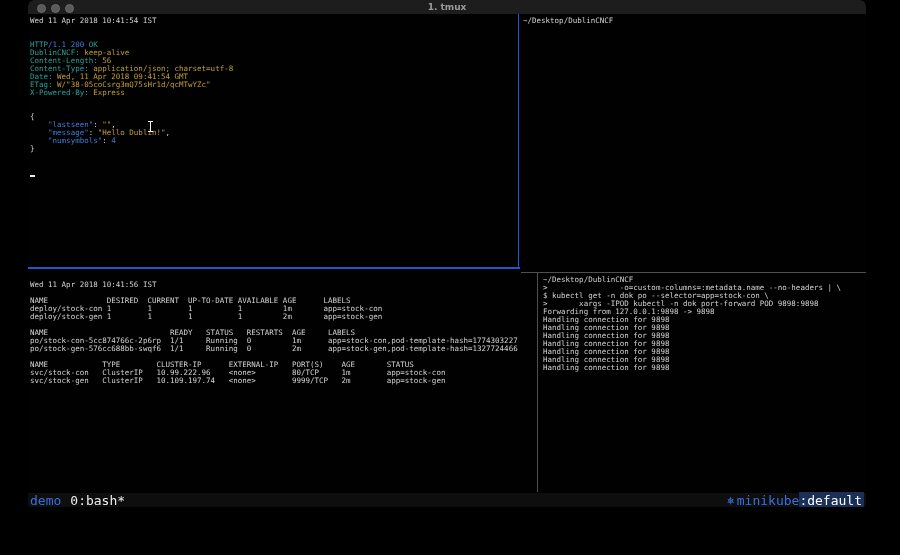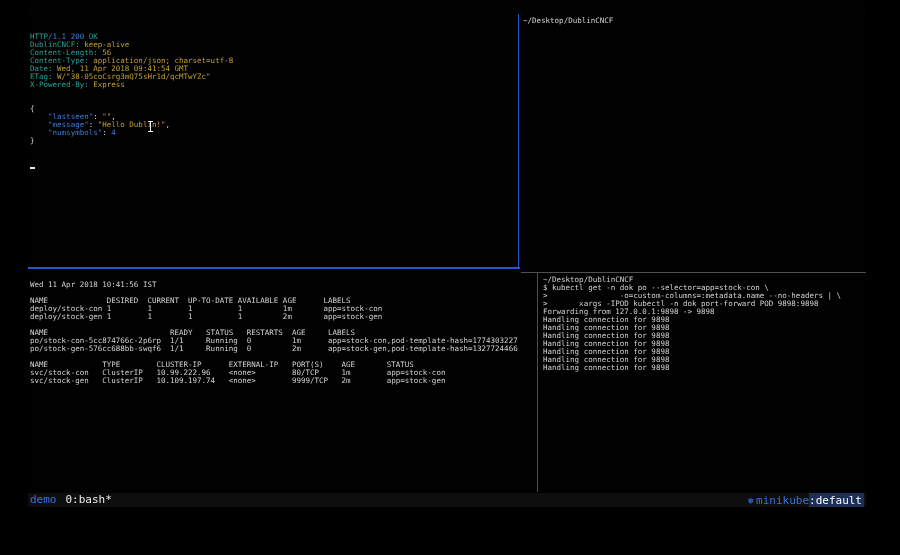--- a/index.html
+++ b/index.html
@@ -22,41 +22,50 @@
   .cursor{display:inline-block;width:5px;height:6px;border-bottom:2px solid #ececec}
   #pane-tl{left:2px;top:3px;width:486px;height:248px}
   #pane-tr{left:495px;top:3px;width:341px;height:248px}
   #pane-bl{left:2px;top:267px;width:505px;height:218px}
   #pane-br{left:515px;top:262px;width:321px;height:213px}
   .vb-active{position:absolute;left:490px;top:0;width:1px;height:254px;background:var(--border-active)}
   .hb-active{position:absolute;left:0;top:253px;width:492px;height:2px;background:var(--border-active)}
   .hb-idle{position:absolute;left:493px;top:258px;right:0;height:1px;background:var(--border)}
   .vb-idle{position:absolute;left:509px;top:259px;width:1px;bottom:1px;background:var(--border)}
   .statusbar{position:absolute;left:0;right:0;bottom:0;height:14px;background:var(--status-bg);
-             display:flex;align-items:flex-start;font-size:11px;padding:0 2px;box-sizing:border-box}
+             display:flex;align-items:center;font-size:13px;padding:0 2px;box-sizing:border-box}
   .sess{color:var(--status-blue);margin-right:9px}
   .wtab{color:#ededed;font-weight:normal}
   .spacer{flex:1}
   .kube{display:flex;align-items:center}
   .kicon{color:var(--status-blue);margin-right:2px}
   .kctx{color:var(--status-blue)}
   .kns{color:#ffffff;background:var(--kube-bg);padding:1px 2px 1px 0}
   .ibeam{position:absolute;left:117px;top:104px;width:7px;height:11px}
   .ibeam::before{content:'';position:absolute;left:3px;top:1px;height:9px;width:1px;background:#f5f5f5}
   .ibeam::after{content:'';position:absolute;left:1px;width:5px;top:0;height:1px;background:#f5f5f5;
                 box-shadow:0 10px 0 #f5f5f5}
 </style>
 </head>
 <body>
 
 <div class="window">
+  <div class="titlebar">
+    <div class="lights">
+      <div class="light"></div>
+      <div class="light"></div>
+      <div class="light"></div>
+    </div>
+    <div class="wtitle">1. tmux</div>
+  </div>
 
   <div class="term">
     <div class="pane" id="pane-tl">
       <div class="ibeam"></div>
+    <div class="tl"><span class="c-fg">Wed 11 Apr 2018 10:41:54 IST</span></div>
         <div class="tl">&nbsp;</div>
         <div class="tl">&nbsp;</div>
         <div class="tl"><span class="c-cyan">HTTP</span><span class="c-blue">/1.1 200 </span><span class="c-cyan">OK</span></div>
         <div class="tl"><span class="c-cyan">DublinCNCF:</span><span class="c-yellow"> keep-alive</span></div>
         <div class="tl"><span class="c-cyan">Content-Length:</span><span class="c-yellow"> 56</span></div>
         <div class="tl"><span class="c-cyan">Content-Type:</span><span class="c-yellow"> application/json; charset=utf-8</span></div>
         <div class="tl"><span class="c-cyan">Date:</span><span class="c-yellow"> Wed, 11 Apr 2018 09:41:54 GMT</span></div>
         <div class="tl"><span class="c-cyan">ETag:</span><span class="c-yellow"> W/"38-05coCsrg3mQ75sHr1d/qcMTwYZc"</span></div>
         <div class="tl"><span class="c-cyan">X-Powered-By:</span><span class="c-yellow"> Express</span></div>
         <div class="tl">&nbsp;</div>
@@ -83,22 +92,22 @@
         <div class="tl"><span class="c-fg">NAME                           READY   STATUS   RESTARTS  AGE     LABELS</span></div>
         <div class="tl"><span class="c-fg">po/stock-con-5cc874766c-2p6rp  1/1     Running  0         1m      app=stock-con,pod-template-hash=1774303227</span></div>
         <div class="tl"><span class="c-fg">po/stock-gen-576cc688bb-swqf6  1/1     Running  0         2m      app=stock-gen,pod-template-hash=1327724466</span></div>
         <div class="tl">&nbsp;</div>
         <div class="tl"><span class="c-fg">NAME            TYPE        CLUSTER-IP      EXTERNAL-IP   PORT(S)    AGE       STATUS</span></div>
         <div class="tl"><span class="c-fg">svc/stock-con   ClusterIP   10.99.222.96    &lt;none&gt;        80/TCP     1m        app=stock-con</span></div>
         <div class="tl"><span class="c-fg">svc/stock-gen   ClusterIP   10.109.197.74   &lt;none&gt;        9999/TCP   2m        app=stock-gen</span></div>
       </div>
     <div class="pane" id="pane-br">
         <div class="tl"><span class="c-fg">~/Desktop/DublinCNCF</span></div>
+        <div class="tl"><span class="c-fg">&gt;                -o=custom-columns=:metadata.name --no-headers | \</span></div>
         <div class="tl"><span class="c-fg">$ kubectl get -n dok po --selector=app=stock-con \</span></div>
-        <div class="tl"><span class="c-fg">&gt;                -o=custom-columns=:metadata.name --no-headers | \</span></div>
         <div class="tl"><span class="c-fg">&gt;       xargs -IPOD kubectl -n dok port-forward POD 9898:9898</span></div>
         <div class="tl"><span class="c-fg">Forwarding from 127.0.0.1:9898 -&gt; 9898</span></div>
         <div class="tl"><span class="c-fg">Handling connection for 9898</span></div>
         <div class="tl"><span class="c-fg">Handling connection for 9898</span></div>
         <div class="tl"><span class="c-fg">Handling connection for 9898</span></div>
         <div class="tl"><span class="c-fg">Handling connection for 9898</span></div>
         <div class="tl"><span class="c-fg">Handling connection for 9898</span></div>
         <div class="tl"><span class="c-fg">Handling connection for 9898</span></div>
         <div class="tl"><span class="c-fg">Handling connection for 9898</span></div>
       </div>

